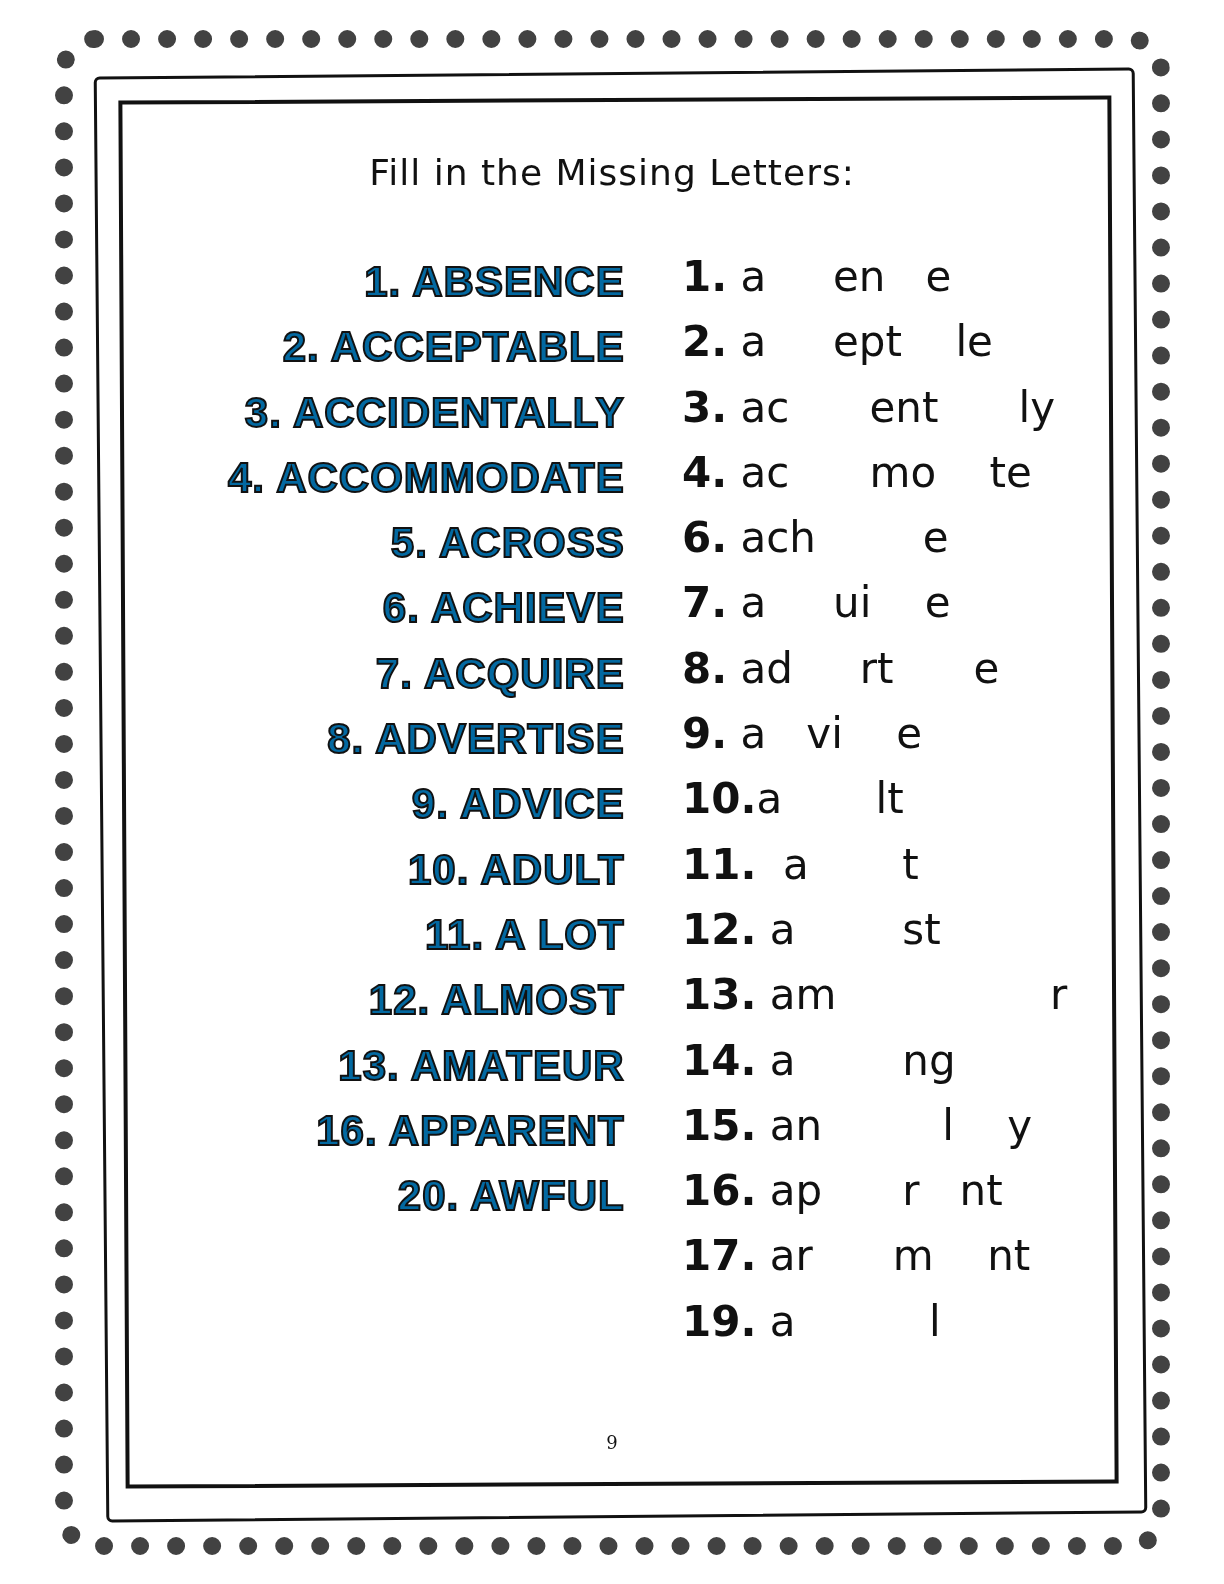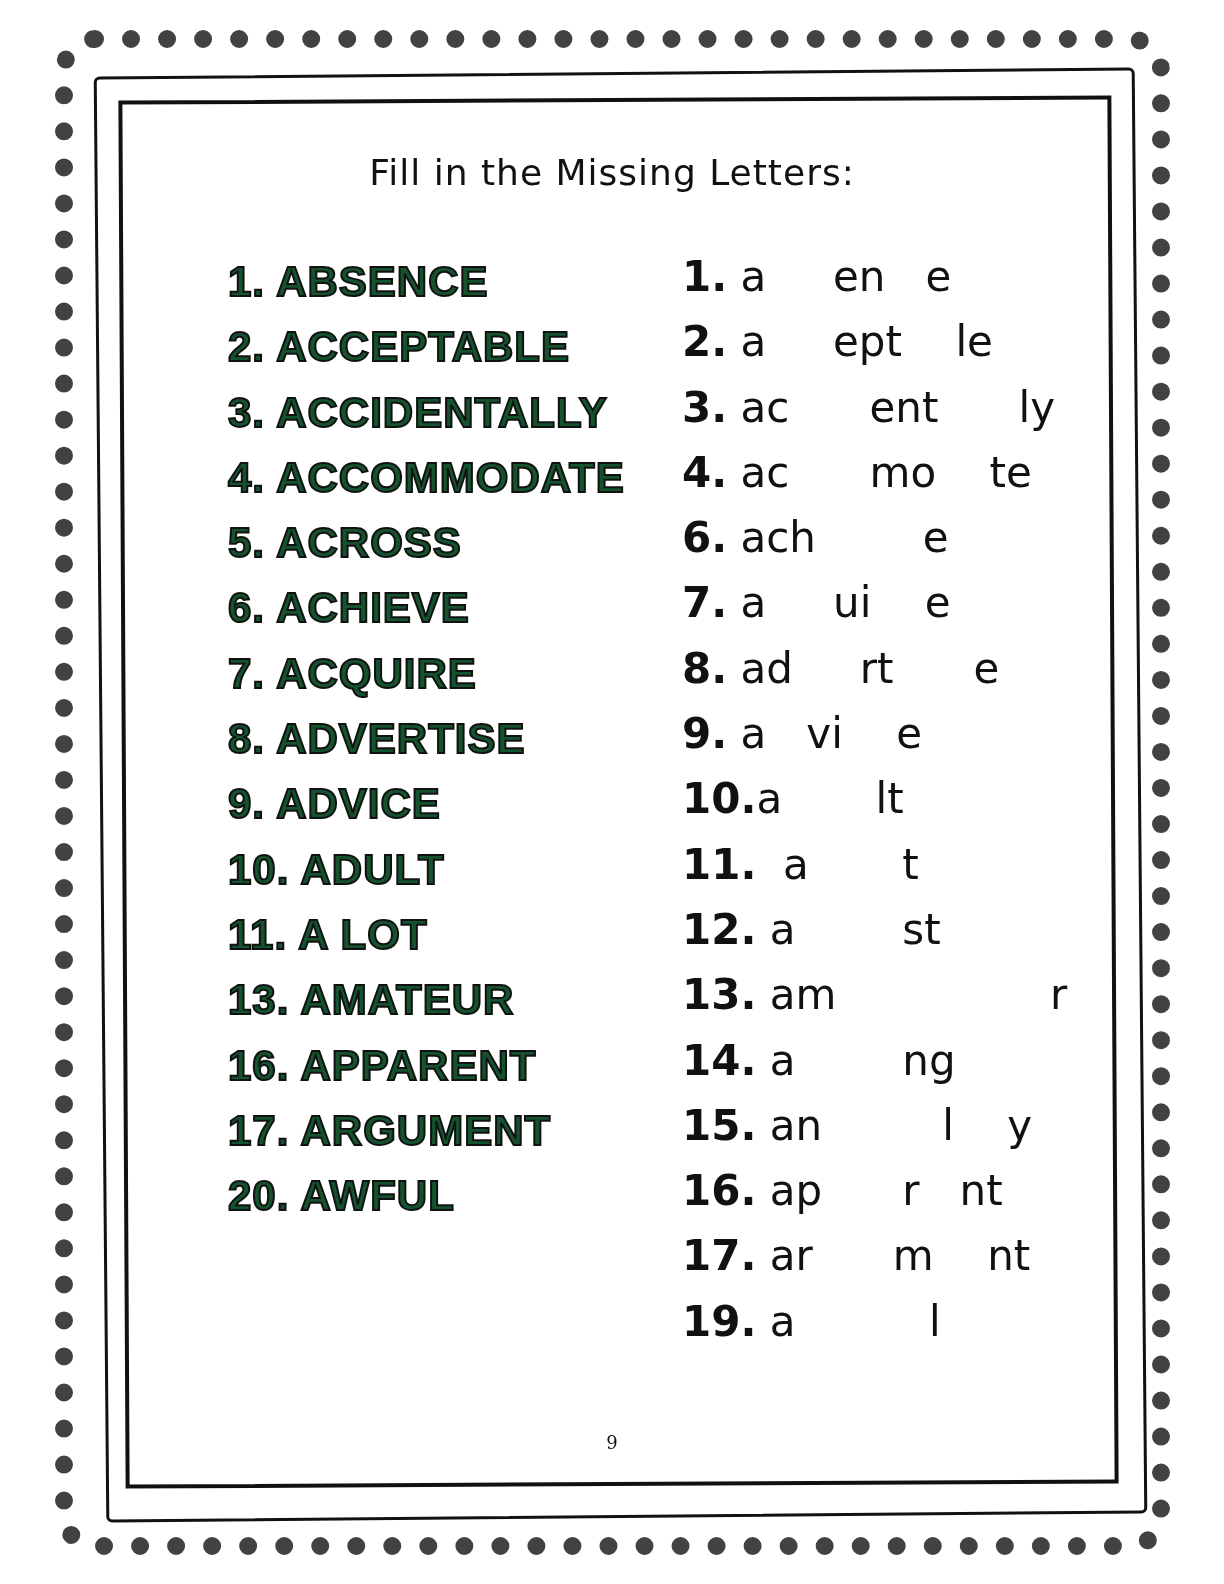--- a/index.html
+++ b/index.html
@@ -3,21 +3,21 @@
 <meta charset="utf-8">
 <style>
 html,body{margin:0;padding:0;background:#fff;}
 body{width:1224px;height:1584px;position:relative;overflow:hidden;font-family:"DejaVu Sans",sans-serif;color:#111;}
 .frame-outer{position:absolute;left:100px;top:72px;width:1035px;height:1440px;border:3px solid #111;border-radius:6px;transform:rotate(-0.5deg);}
 .frame-inner{position:absolute;left:122px;top:98px;width:985px;height:1380px;border:4px solid #111;transform:rotate(-0.3deg);}
 .scallop{position:absolute;left:55px;top:30px;width:1115px;height:1525px;border:18px dotted #222;border-radius:40px;box-sizing:border-box;opacity:0.85;}
 .title{position:absolute;left:0;width:1224px;top:152px;text-align:center;font-size:36px;letter-spacing:1px;}
 .col-left{position:absolute;left:228px;top:258px;}
 .col-right{position:absolute;left:682px;top:252px;}
-.lw{height:65.3px;font-family:"Liberation Sans",sans-serif;font-weight:bold;font-size:42px;color:#14532d;-webkit-text-stroke:2px #111;letter-spacing:1px;white-space:pre;}
+.lw{height:65.3px;font-family:"Liberation Sans",sans-serif;font-weight:bold;font-size:42px;color:#0369a1;-webkit-text-stroke:2px #111;letter-spacing:1px;white-space:pre;text-align:right;}
 .rw{height:65.3px;font-size:42px;white-space:pre;}
 .rw .n{font-weight:bold;}
 .page-num{position:absolute;left:0;width:1224px;top:1432px;text-align:center;font-family:"DejaVu Serif",serif;font-size:18px;}
 </style>
 </head>
 <body>
 
 <div class="scallop"></div>
 <div class="frame-outer"></div>
 <div class="frame-inner"></div>
@@ -29,23 +29,23 @@
     <div class="lw">2. ACCEPTABLE</div>
     <div class="lw">3. ACCIDENTALLY</div>
     <div class="lw">4. ACCOMMODATE</div>
     <div class="lw">5. ACROSS</div>
     <div class="lw">6. ACHIEVE</div>
     <div class="lw">7. ACQUIRE</div>
     <div class="lw">8. ADVERTISE</div>
     <div class="lw">9. ADVICE</div>
     <div class="lw">10. ADULT</div>
     <div class="lw">11. A LOT</div>
+    <div class="lw">12. ALMOST</div>
     <div class="lw">13. AMATEUR</div>
     <div class="lw">16. APPARENT</div>
-    <div class="lw">17. ARGUMENT</div>
     <div class="lw">20. AWFUL</div>
   </div>
 <div class="col-right" id="right">
     <div class="rw"><span class="n">1.</span><span> a     en   e</span></div>
     <div class="rw"><span class="n">2.</span><span> a     ept    le</span></div>
     <div class="rw"><span class="n">3.</span><span> ac      ent      ly</span></div>
     <div class="rw"><span class="n">4.</span><span> ac      mo    te</span></div>
     <div class="rw"><span class="n">6.</span><span> ach        e</span></div>
     <div class="rw"><span class="n">7.</span><span> a     ui    e</span></div>
     <div class="rw"><span class="n">8.</span><span> ad     rt      e</span></div>

